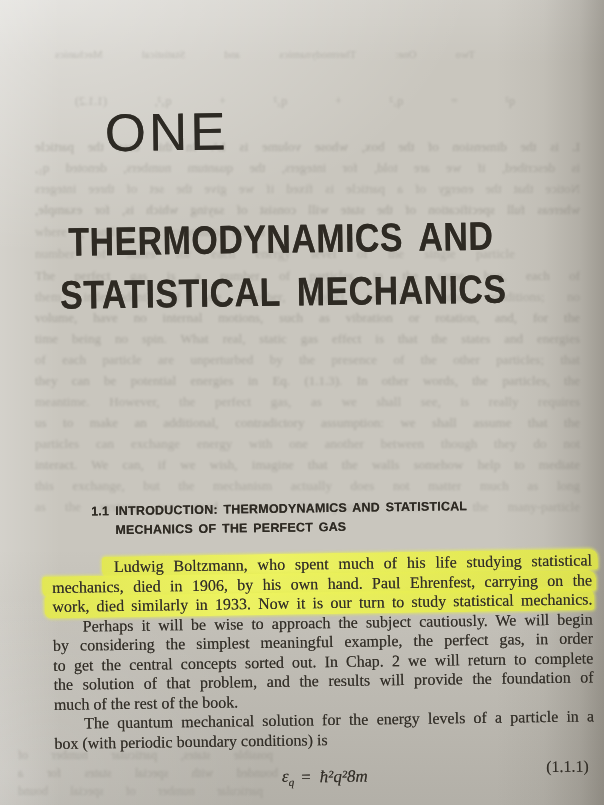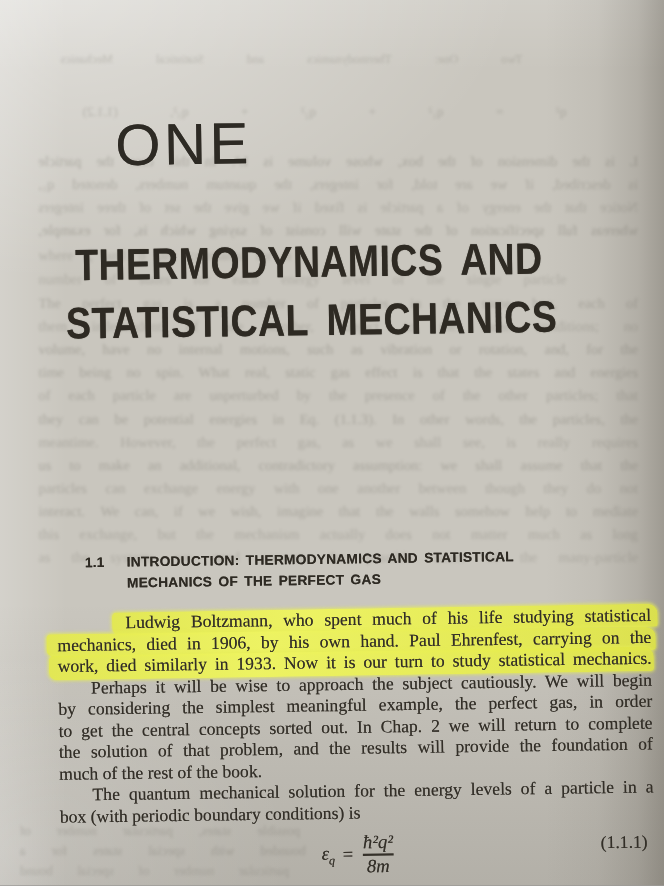--- a/index.html
+++ b/index.html
@@ -27,42 +27,42 @@
   .chaptitle { position:absolute; font-family:"Liberation Sans", sans-serif; font-weight:700;
                font-size:40px; line-height:1; letter-spacing:0.5px; word-spacing:8px; color:#2e2a23;
                transform:scaleX(0.85); transform-origin:0 0; white-space:nowrap;
                text-shadow:0 0 0.7px rgba(46,42,35,0.8); }
   #title1 { left:21px; top:222px; }
   #title2 { left:12px; top:275px; }
   .secwrap { position:absolute; left:26px; top:503px; width:470px;
              font-family:"Liberation Sans", sans-serif; font-weight:700; font-size:12.5px;
              line-height:19px; letter-spacing:0.2px; word-spacing:2px; color:#2e2a23;
              text-shadow:0 0 0.5px rgba(46,42,35,0.8); }
-  .secnum { position:absolute; left:0; top:0; }
+  .secnum { position:absolute; left:14px; top:0; }
   .seclines { margin-left:38px; }
   #body-lines { position:absolute; left:0; top:558px; width:540px; font-size:16px;
                 color:#332f28; text-shadow:0 0 0.6px rgba(51,47,40,0.75); }
   .body-line { position:relative; height:19.5px; line-height:19.5px;
                text-align:justify; text-align-last:justify; }
   .body-line.no-just { text-align-last:left; }
   .body-line .lt { position:relative; z-index:1; }
   .hl { position:absolute; z-index:0; top:-1px; height:21px; border-radius:4px 9px 3px 7px;
         background:linear-gradient(90deg, rgba(228,234,76,0.92), rgba(238,244,96,0.97) 35%, rgba(230,236,80,0.94) 75%, rgba(224,230,70,0.90));
         box-shadow:0 0 3px 1px rgba(230,236,85,0.75); }
   .hl-0 { left:50px;  right:-6px; transform:rotate(-0.15deg); }
   .hl-1 { left:-10px; right:-4px; transform:rotate(0.1deg); }
   .hl-2 { left:-8px;  right:-2px; height:22px; transform:rotate(-0.1deg); }
   #eq-row { position:absolute; left:0; top:757px; width:540px; height:48px; }
   #eq-group { position:absolute; left:0; width:100%; top:0; height:48px;
               display:flex; align-items:center; justify-content:center;
               font-style:italic; font-size:17px; color:#332f28; text-shadow:0 0 0.5px rgba(51,47,40,0.7); }
   #eq-lhs { margin-right:7px; }
   #eq-lhs sub { font-size:11px; font-style:italic; }
   #eq-equals { margin-right:9px; font-style:normal; }
-  .frac { display:inline-flex; flex-direction:column; align-items:center; line-height:1.05; }
+  .frac { display:inline-flex; flex-direction:row; align-items:center; line-height:1.05; }
   .frac .bar { width:100%; height:1.5px; background:#35312a; margin:1px 0; }
   #eq-number { position:absolute; right:6px; top:8px; font-style:normal; font-size:16px;
                color:#332f28; text-shadow:0 0 0.5px rgba(51,47,40,0.7); }
 </style>
 </head>
 <body>
 
 <div id="photo">
 
   <div id="bleed-layer">

